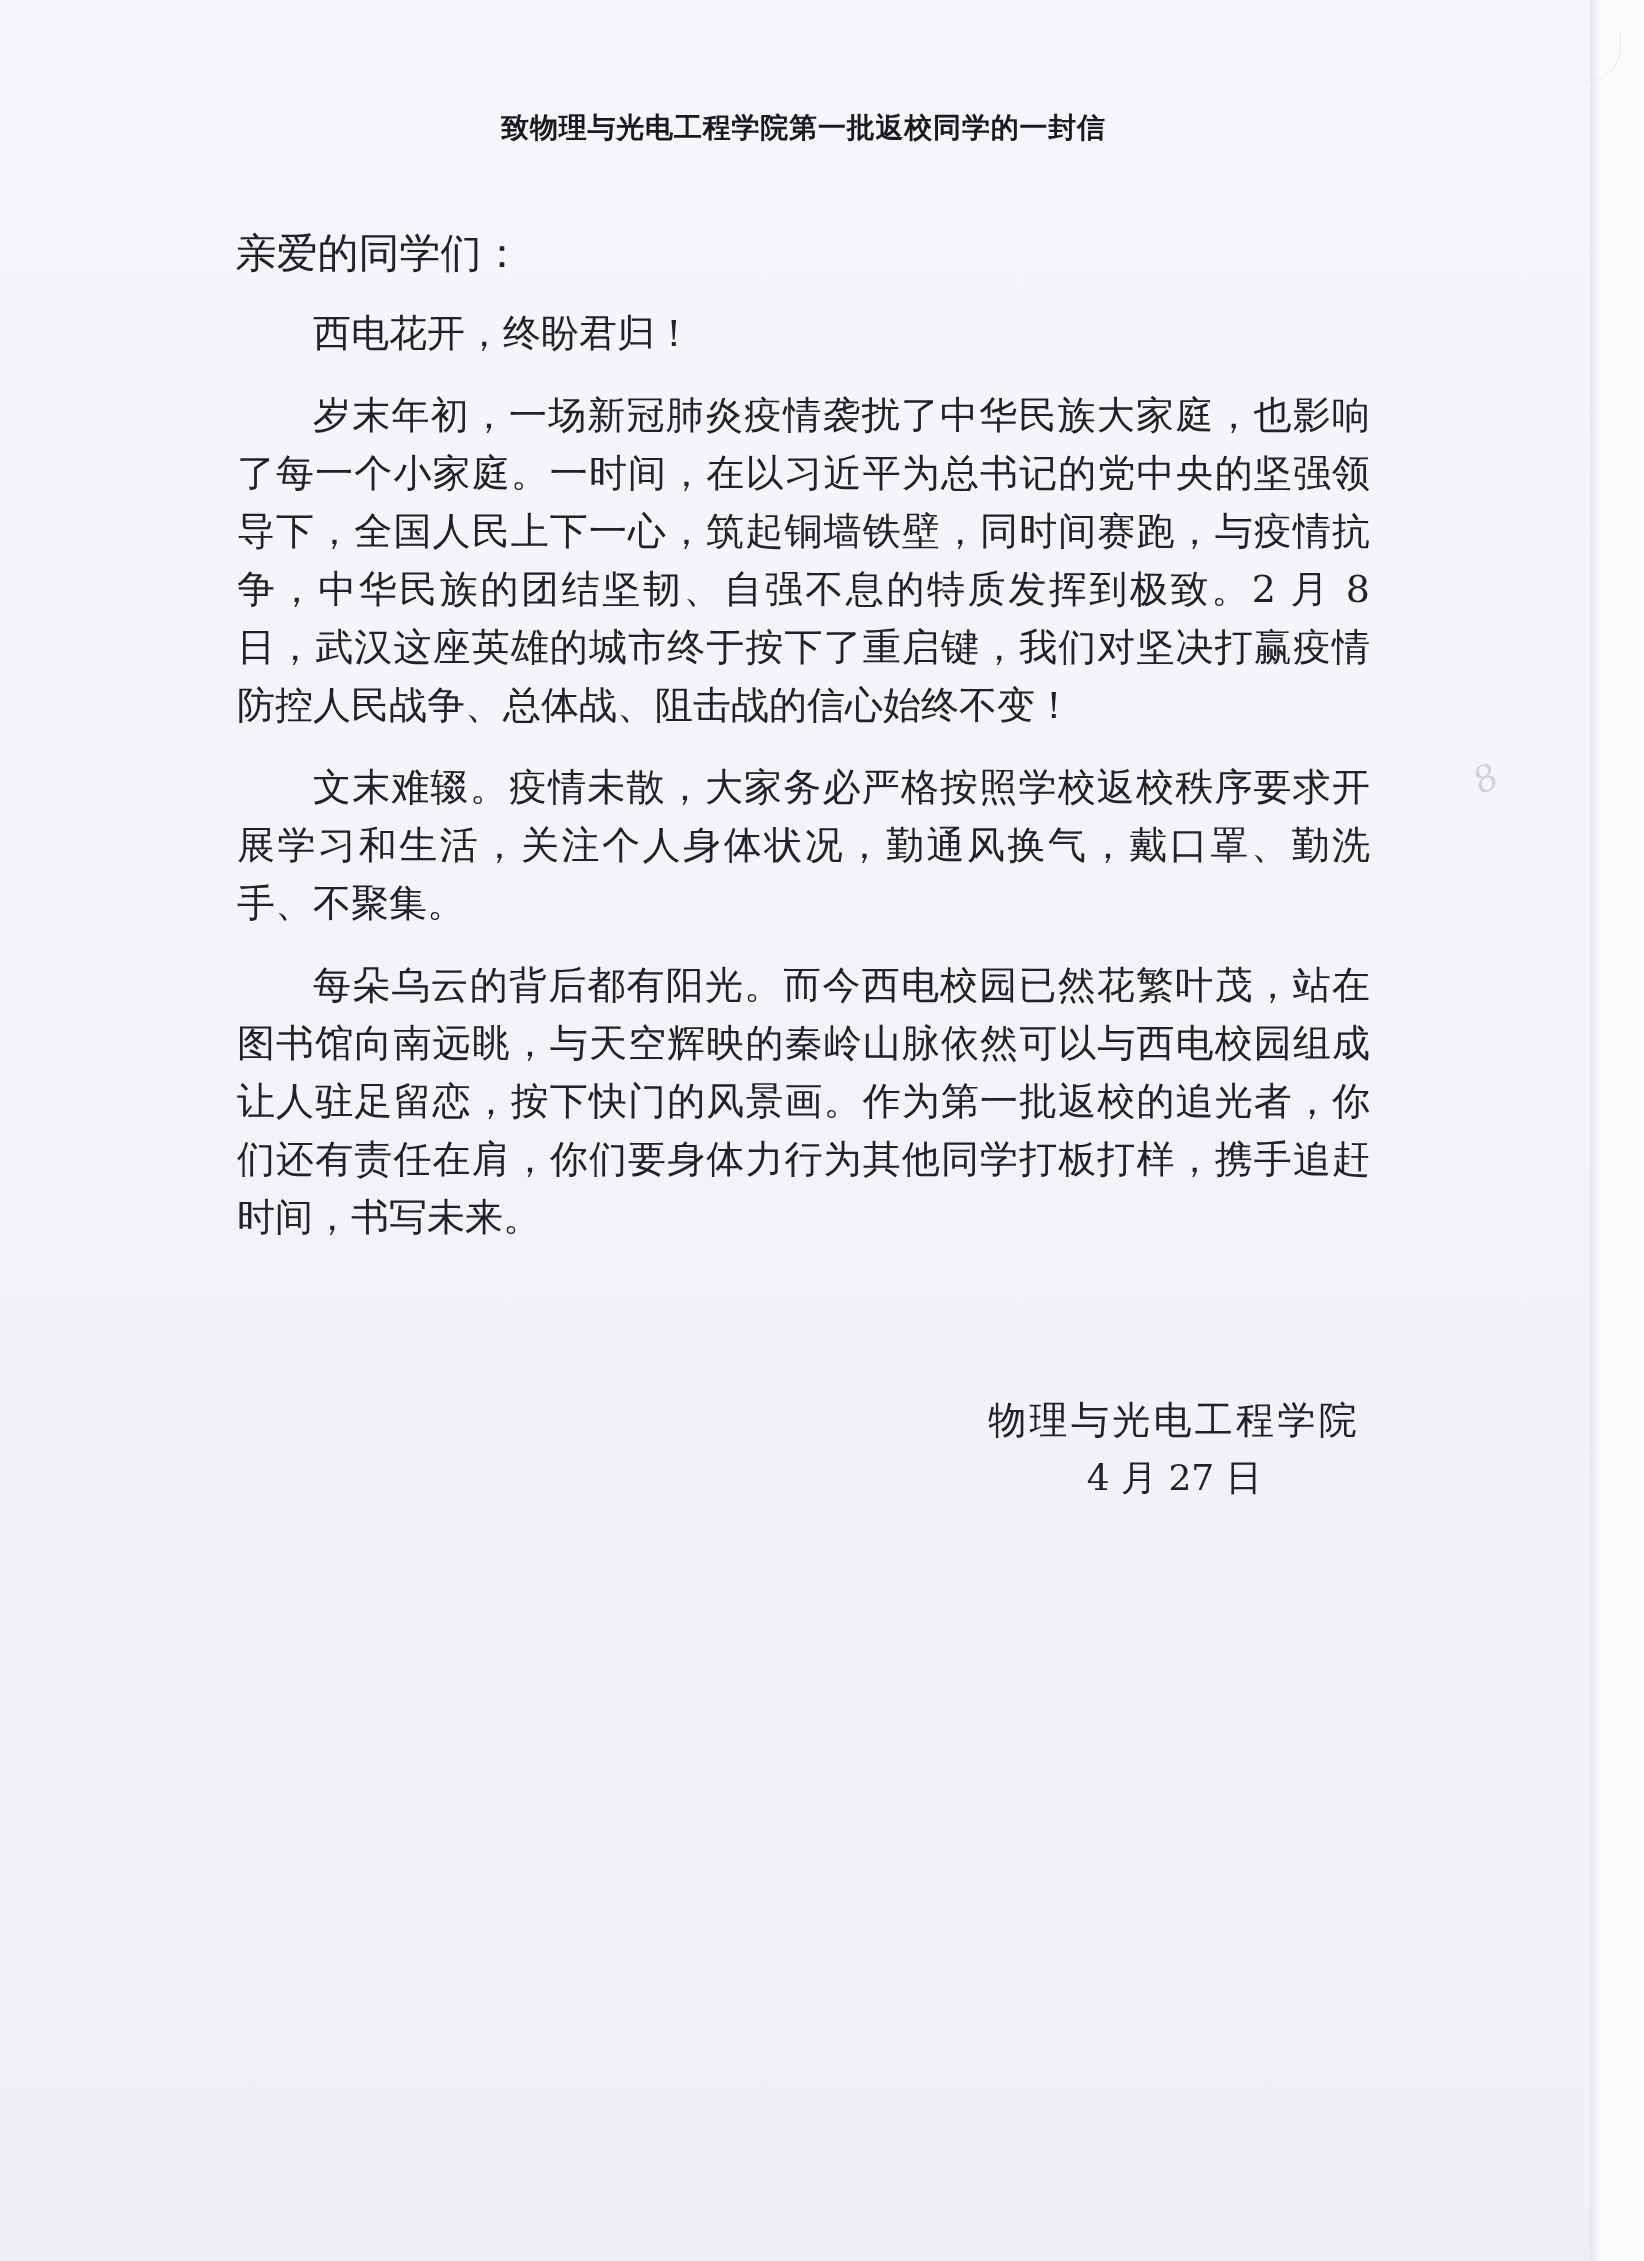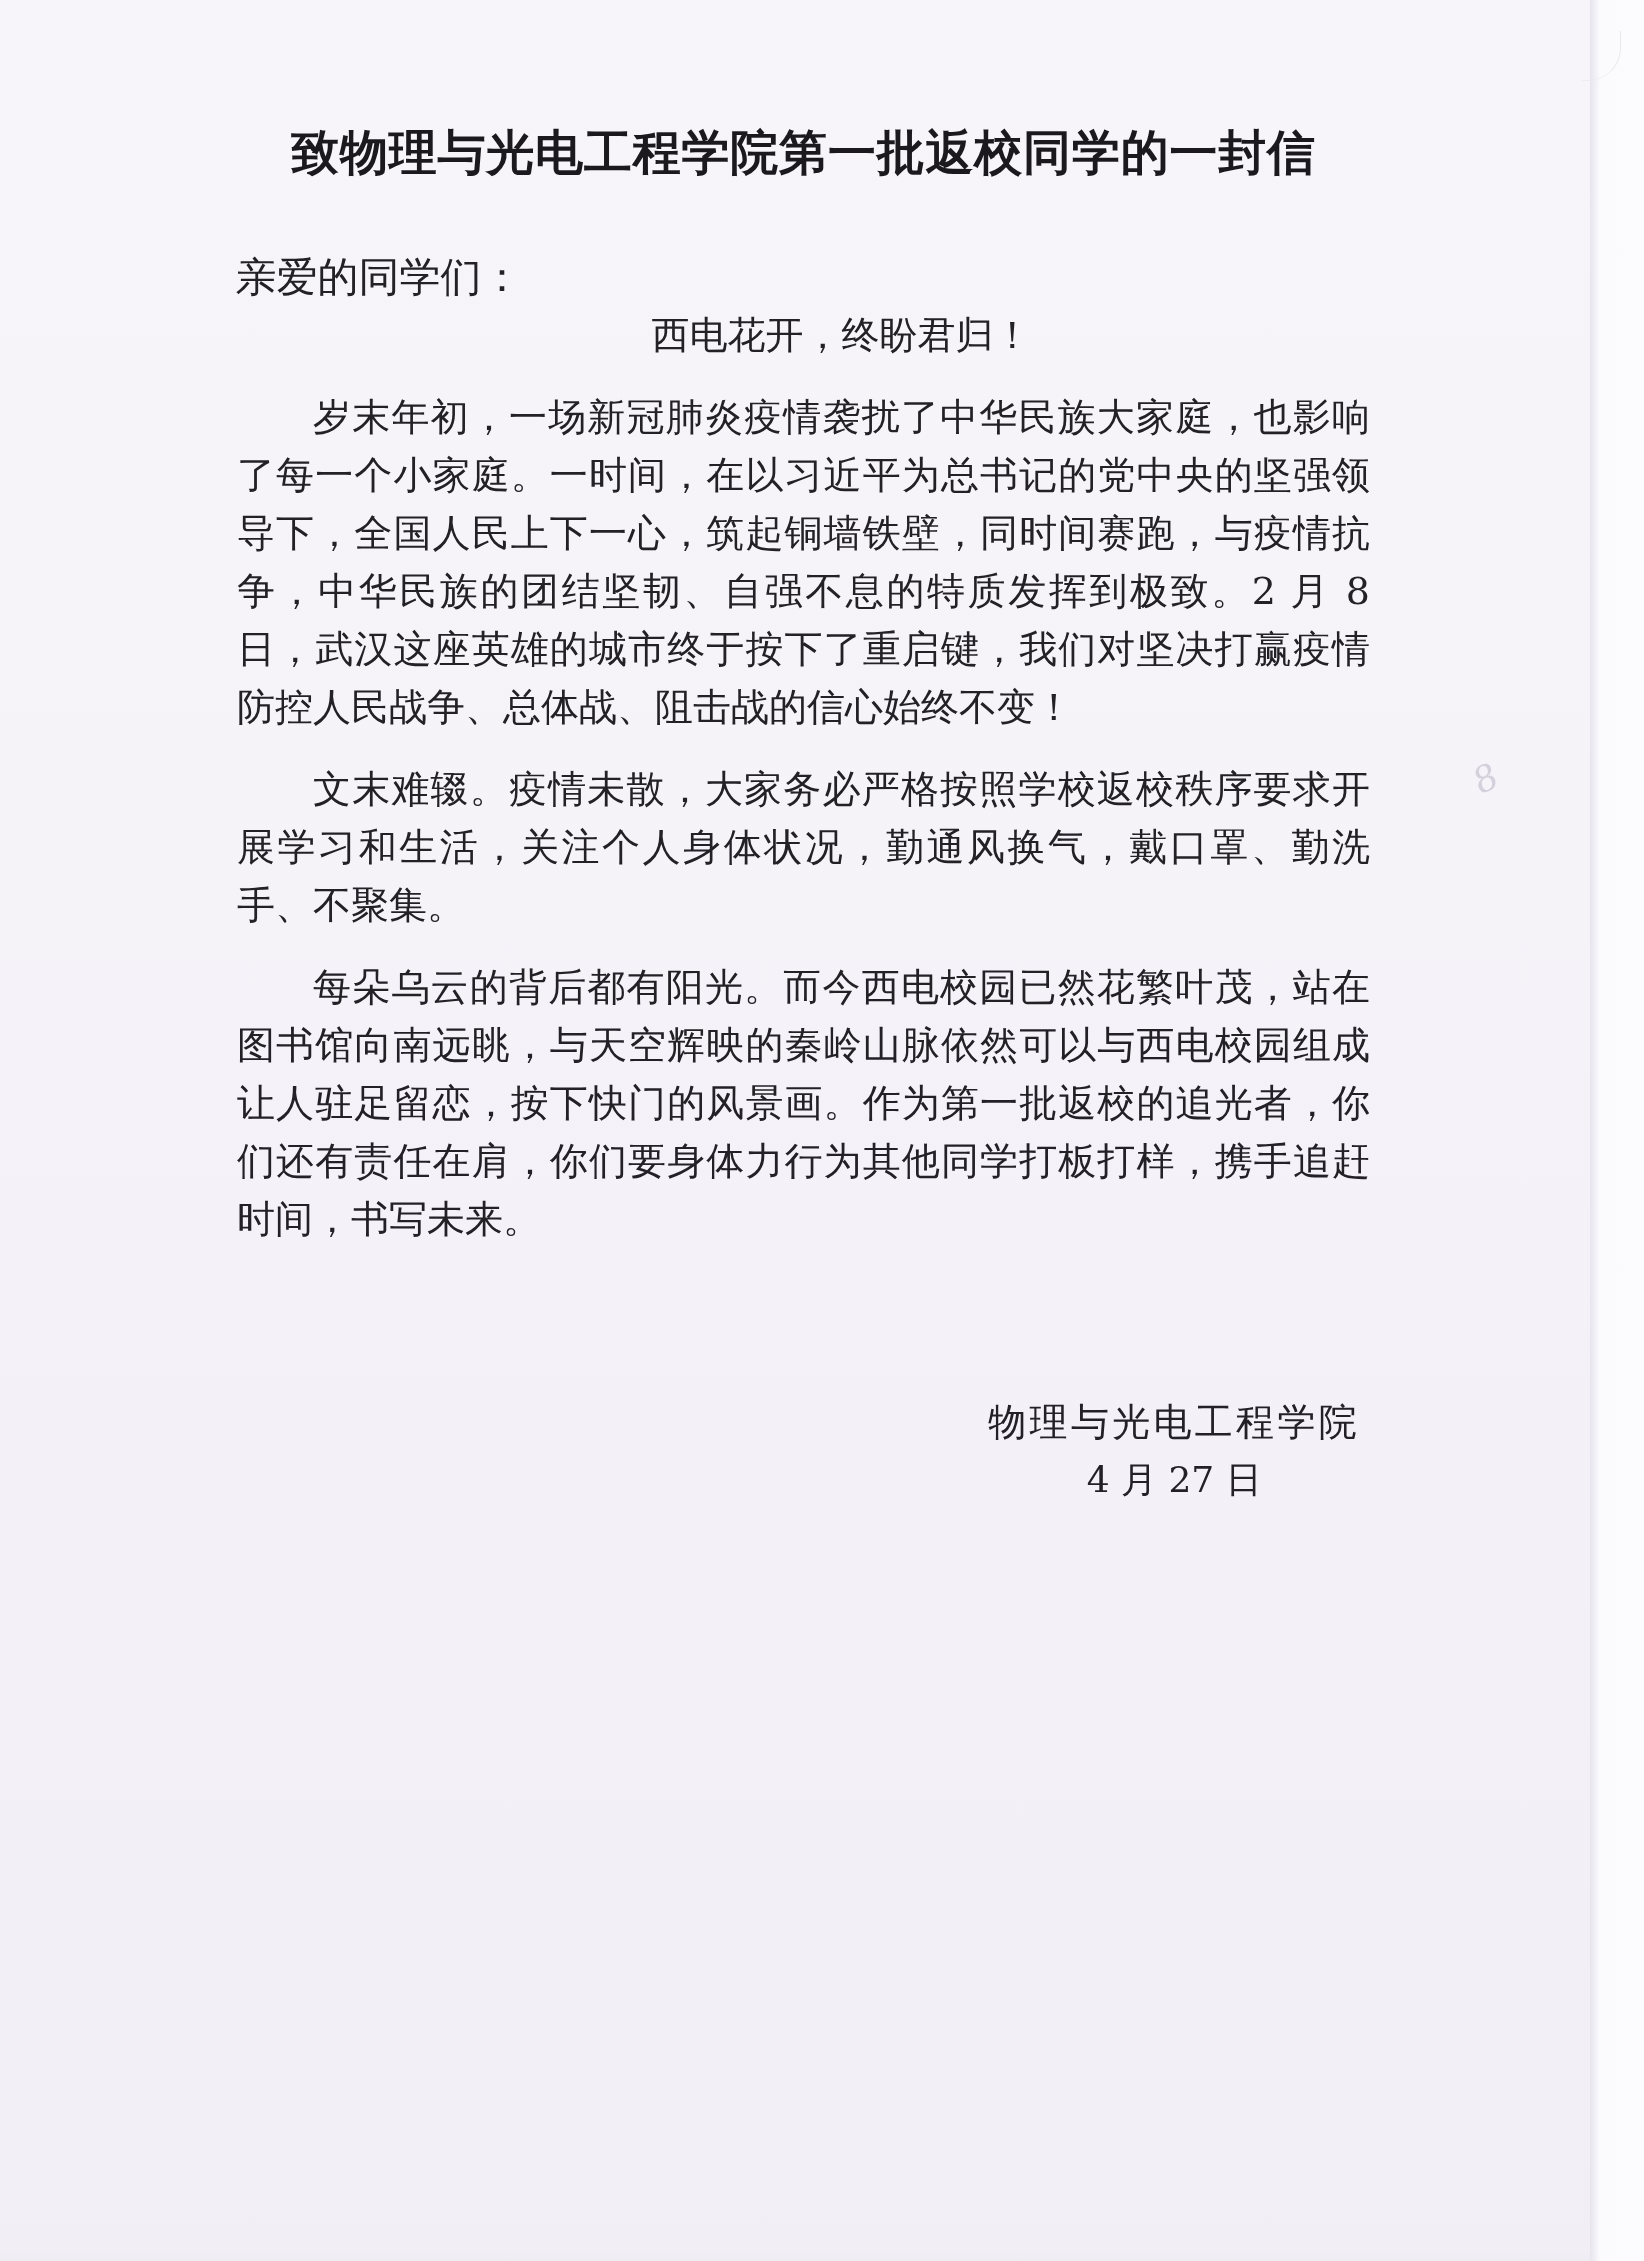--- a/index.html
+++ b/index.html
@@ -58,40 +58,40 @@
 
   .content {
     position: absolute;
     left: 237px;
     top: 0;
     width: 1133px;
     z-index: 1;
     color: #232126;
   }
   .doc-title {
-    margin-top: 120px;
+    margin-top: 96px;
     text-align: center;
     font-family: "DejaVu Sans", sans-serif;
     font-weight: 700;
-    font-size: 48px;
+    font-size: 28px;
     line-height: 64px;
     color: #1b191d;
     letter-spacing: 0.8px;
   }
   .salutation {
     margin-top: 64px;
     font-size: 41px;
     line-height: 58px;
     margin-left: -1.6px;
   }
   .opening-line {
+    margin-top: 22px;
     font-size: 38px;
     line-height: 58px;
     text-indent: 2em;
-    text-align: center;
   }
   .para {
     margin-top: 24px;
     font-size: 38px;
     line-height: 58px;
     text-indent: 2em;
     text-align: justify;
   }
   .signature-block {
     margin-top: 145px;

